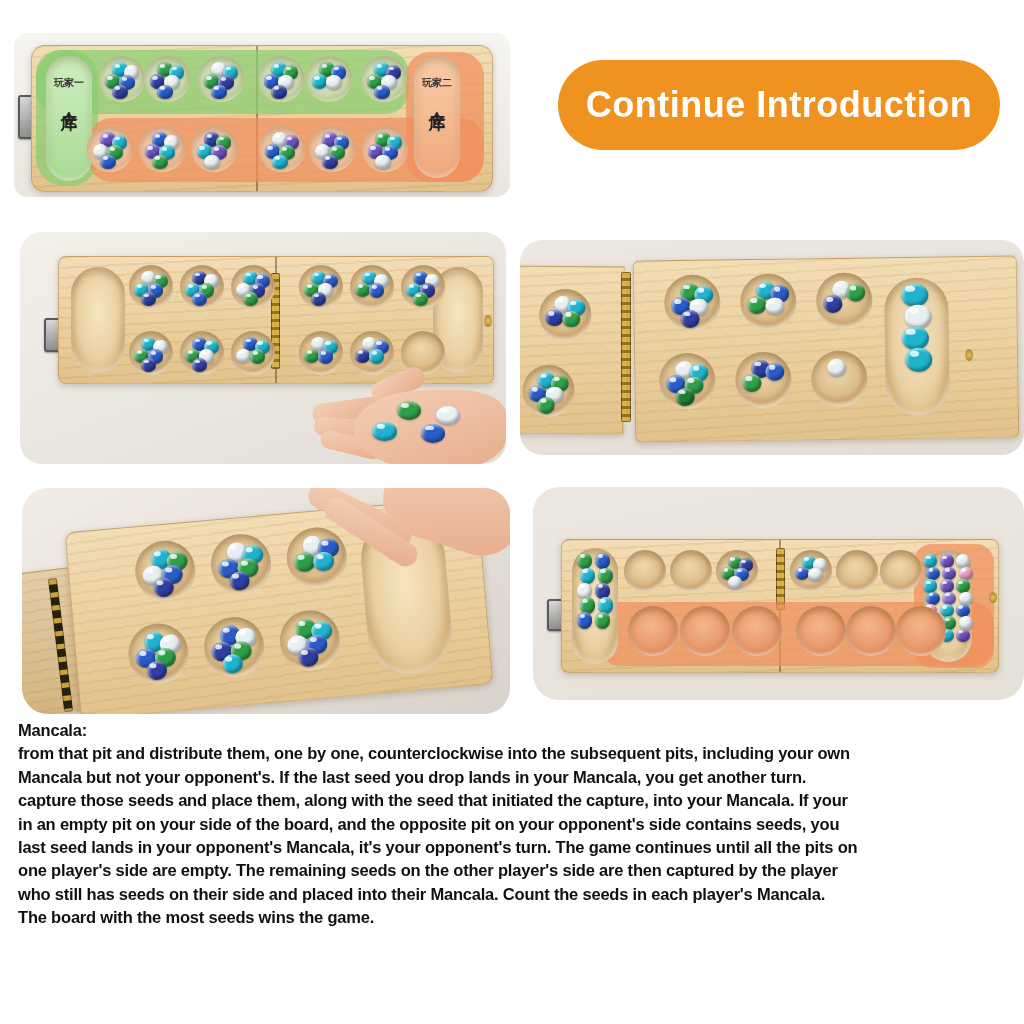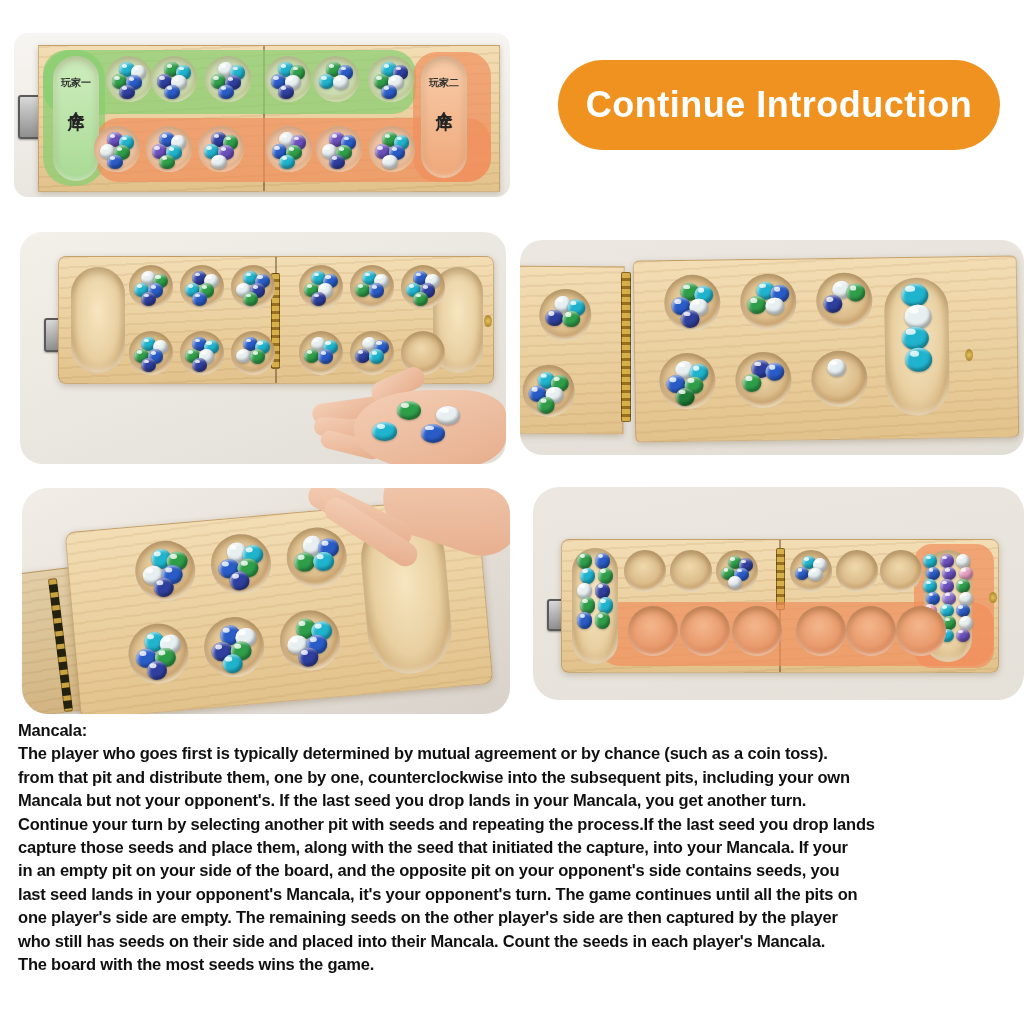--- a/index.html
+++ b/index.html
@@ -47,21 +47,21 @@
     font-weight:bold;font-size:16.5px;letter-spacing:-0.2px;line-height:23.4px;color:#101010;}
   .gameplay div{white-space:nowrap;}
 </style>
 </head>
 <body>
 
 <div id="canvas">
 
   <div class="photo" style="left:14px;top:33px;width:496px;height:164px;border-radius:14px;background:linear-gradient(180deg,#f7f5f1,#e9e6e0);">
     <div class="clasp" style="left:4px;top:62px;width:26px;height:40px;"></div>
-    <div class="wood" style="left:24px;top:12px;width:460px;height:145px;border-radius:0;">
+    <div class="wood" style="left:17px;top:12px;width:460px;height:145px;border-radius:14px;">
       <div class="seam" style="left:224px;top:0;width:2px;height:145px;"></div>
       <div class="tint" style="left:4px;top:4px;width:62px;height:136px;border-radius:28px;background:rgba(134,206,112,0.72);"></div>
       <div class="tint" style="left:4px;top:4px;width:373px;height:64px;border-radius:24px;background:rgba(134,206,112,0.72);"></div>
       <div class="tint" style="left:374px;top:6px;width:78px;height:130px;border-radius:24px;background:rgba(241,142,92,0.70);"></div>
       <div class="tint" style="left:56px;top:72px;width:396px;height:64px;border-radius:24px;background:rgba(241,142,92,0.70);"></div>
 
       <div class="storecap g" style="left:14px;top:10px;width:46px;height:125px;border-radius:23px;">
         <div class="plabel">玩家一</div>
         <div class="vlabel">仓库</div>
       </div>
@@ -439,24 +439,22 @@
       <div class="pit od" style="left:170px;top:66px;width:50px;height:50px;"></div>
       <div class="pit od" style="left:234px;top:66px;width:50px;height:50px;"></div>
       <div class="pit od" style="left:284px;top:66px;width:50px;height:50px;"></div>
       <div class="pit od" style="left:334px;top:66px;width:50px;height:50px;"></div>
       <div class="pin" style="left:427px;top:52px;width:8px;height:11px;"></div>
     </div>
   </div>
 
   <div class="gameplay">
     <div>Mancala:</div>
-    <div>The player who goes first is typically determined by mutual agreement or by chance (such as a coin toss).</div>
     <div>from that pit and distribute them, one by one, counterclockwise into the subsequent pits, including your own</div>
     <div>Mancala but not your opponent's. If the last seed you drop lands in your Mancala, you get another turn.</div>
-    <div>Continue your turn by selecting another pit with seeds and repeating the process.If the last seed you drop lands</div>
     <div>capture those seeds and place them, along with the seed that initiated the capture, into your Mancala. If your</div>
     <div>in an empty pit on your side of the board, and the opposite pit on your opponent's side contains seeds, you</div>
     <div>last seed lands in your opponent's Mancala, it's your opponent's turn. The game continues until all the pits on</div>
     <div>one player's side are empty. The remaining seeds on the other player's side are then captured by the player</div>
     <div>who still has seeds on their side and placed into their Mancala. Count the seeds in each player's Mancala.</div>
     <div>The board with the most seeds wins the game.</div>
   </div>
 
 </div>
 

